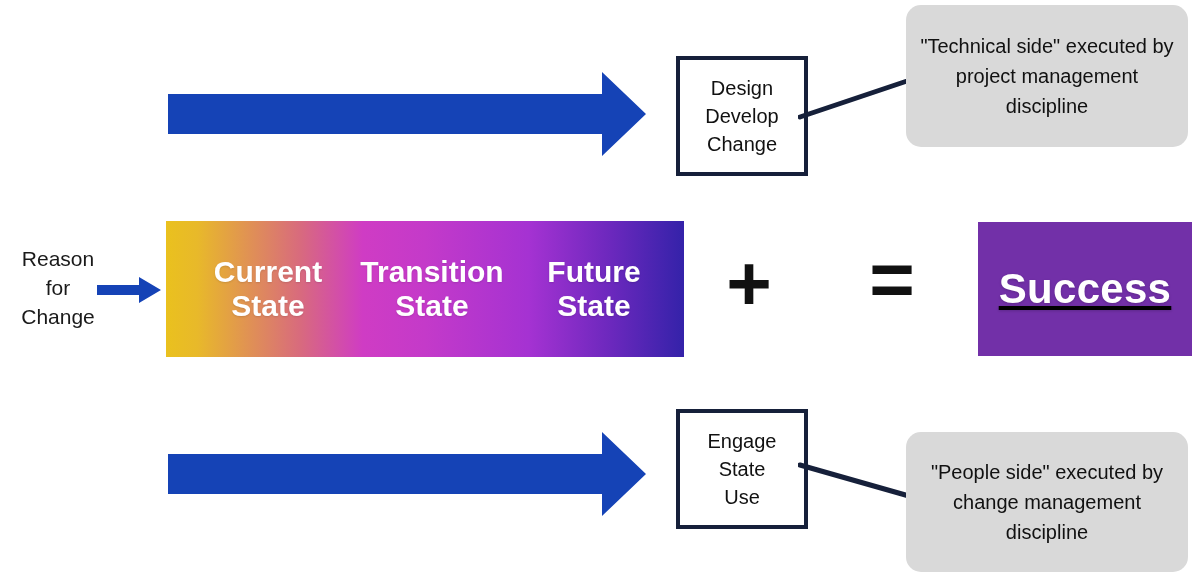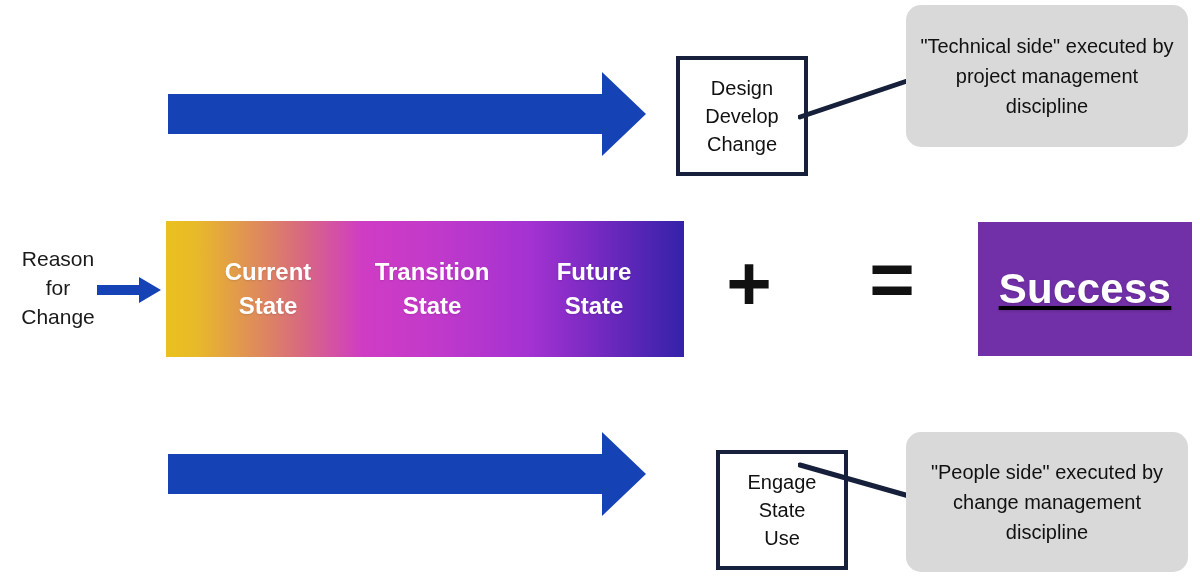--- a/index.html
+++ b/index.html
@@ -46,21 +46,21 @@
         #c43ac9 50%,
         #a532d2 70%,
         #6b28bd 86%,
         #3422a9 100%);
   }
   .state-label {
     position: absolute;
     top: 34px;
     text-align: center;
     color: #ffffff;
-    font-size: 24px;
+    font-size: 30px;
     line-height: 34px;
     font-weight: 600;
     white-space: pre-line;
     text-shadow: 0 1px 2px rgba(0,0,0,0.12);
   }
   #state-0 { left: 14px;  width: 176px; }
   #state-1 { left: 178px; width: 176px; }
   #state-2 { left: 348px; width: 160px; text-align: center; }
 
   
@@ -110,21 +110,21 @@
     flex-direction: column;
     align-items: center;
     justify-content: center;
   }
   .stage-line {
     font-size: 20px;
     line-height: 28px;
     color: #111111;
   }
   #stage-box-top    { left: 676px; top: 56px; }
-  #stage-box-bottom { left: 716px; top: 409px; margin-top: 41px; }
+  #stage-box-bottom { left: 676px; top: 409px; }
 
   
   .connector { pointer-events: none; }
   #connector-top    { left: 798px; top: 60px;  width: 120px; height: 70px; }
   #connector-bottom { left: 798px; top: 450px; width: 120px; height: 70px; }
 
   
   .callout {
     width: 282px;
     background: #d9d9d9;

